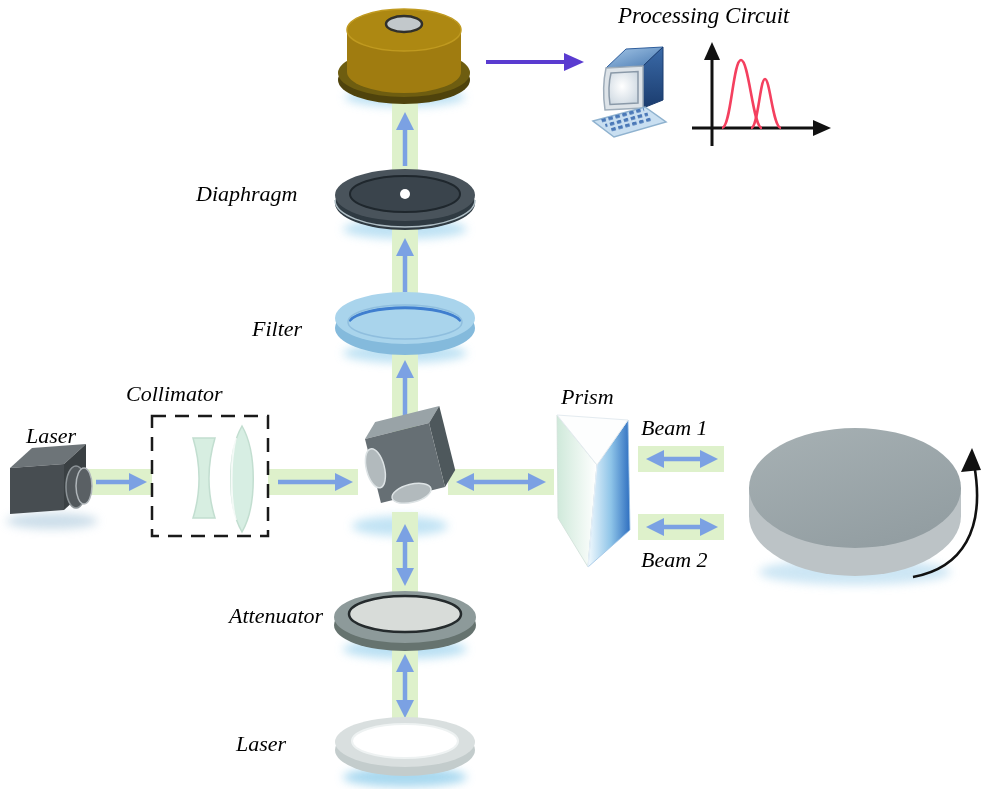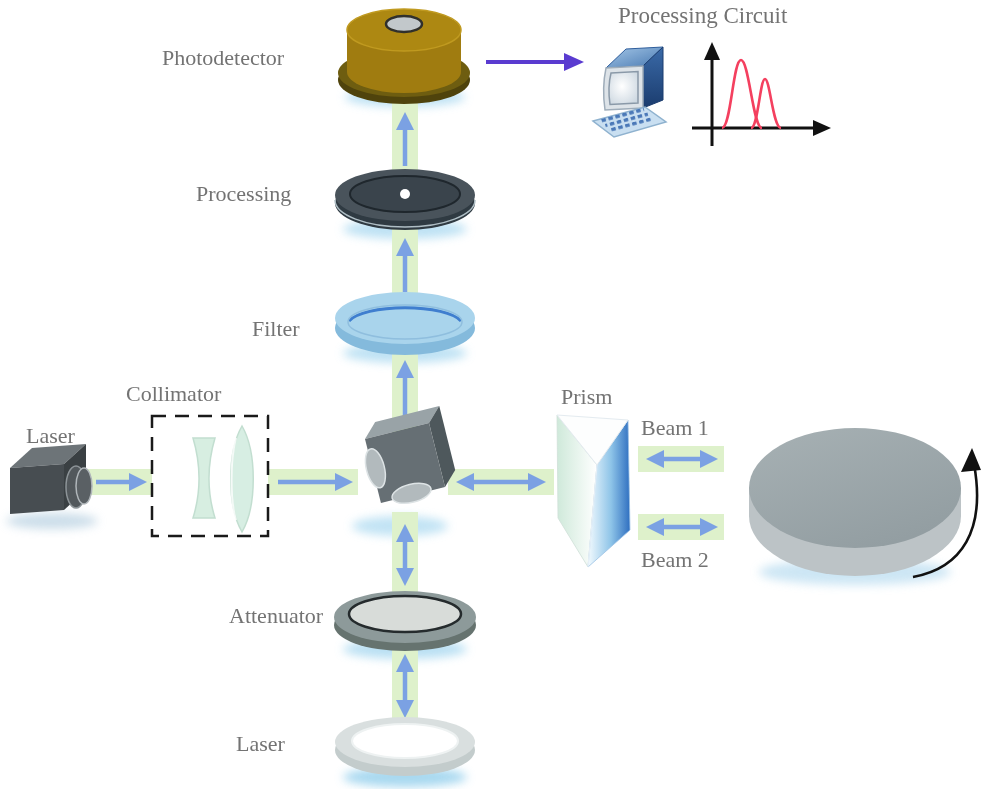--- a/index.html
+++ b/index.html
@@ -8,25 +8,26 @@
     position: relative;
     width: 1000px;
     height: 789px;
     background: #ffffff;
     overflow: hidden;
     font-family: "Liberation Serif", "DejaVu Serif", serif;
   }
   .canvas svg { position: absolute; left: 0; top: 0; }
   .lbl {
     position: absolute;
-    color: #737373;
+    color: #000000;
     font-size: 22px;
     white-space: nowrap;
     line-height: 1.2;
     user-select: none;
+    font-style: italic;
   }
   .lbl-processing { font-size: 23px; }
   .bs-label { text-align: center; width: 88px; white-space: normal; }
   .bs-line1::first-letter { font-weight: bold; }
 </style>
 </head>
 <body>
 
 <div class="canvas">
 
@@ -215,23 +216,22 @@
     <ellipse cx="405" cy="614" rx="56" ry="18" fill="#d8dcd9" stroke="#252b2d" stroke-width="2.5"></ellipse>
   </g>
 
   <g>
     <ellipse cx="405" cy="750" rx="70" ry="26" fill="#c3cccc"></ellipse>
     <ellipse cx="405" cy="742" rx="70" ry="25" fill="#d9dfdf"></ellipse>
     <ellipse cx="405" cy="741" rx="53" ry="17" fill="#ffffff" stroke="#eef2f2" stroke-width="2"></ellipse>
   </g>
 </svg>
 
-<div class="lbl" style="left:162px; top:45px;">Photodetector</div>
 <div class="lbl lbl-processing" style="left:618px; top:2px;">Processing Circuit</div>
-<div class="lbl" style="left:196px; top:181px;">Processing</div>
+<div class="lbl" style="left:196px; top:181px;">Diaphragm</div>
 <div class="lbl" style="left:252px; top:316px;">Filter</div>
 <div class="lbl" style="left:126px; top:381px;">Collimator</div>
 <div class="lbl" style="left:26px;  top:423px;">Laser</div>
 <div class="lbl" style="left:561px; top:384px;">Prism</div>
 <div class="lbl" style="left:641px; top:415px;">Beam 1</div>
 <div class="lbl" style="left:641px; top:547px;">Beam 2</div>
 <div class="lbl" style="left:221px; top:603px;margin-left:8px;">Attenuator</div>
 <div class="lbl" style="left:236px; top:731px;">Laser</div>
 
 </div>

